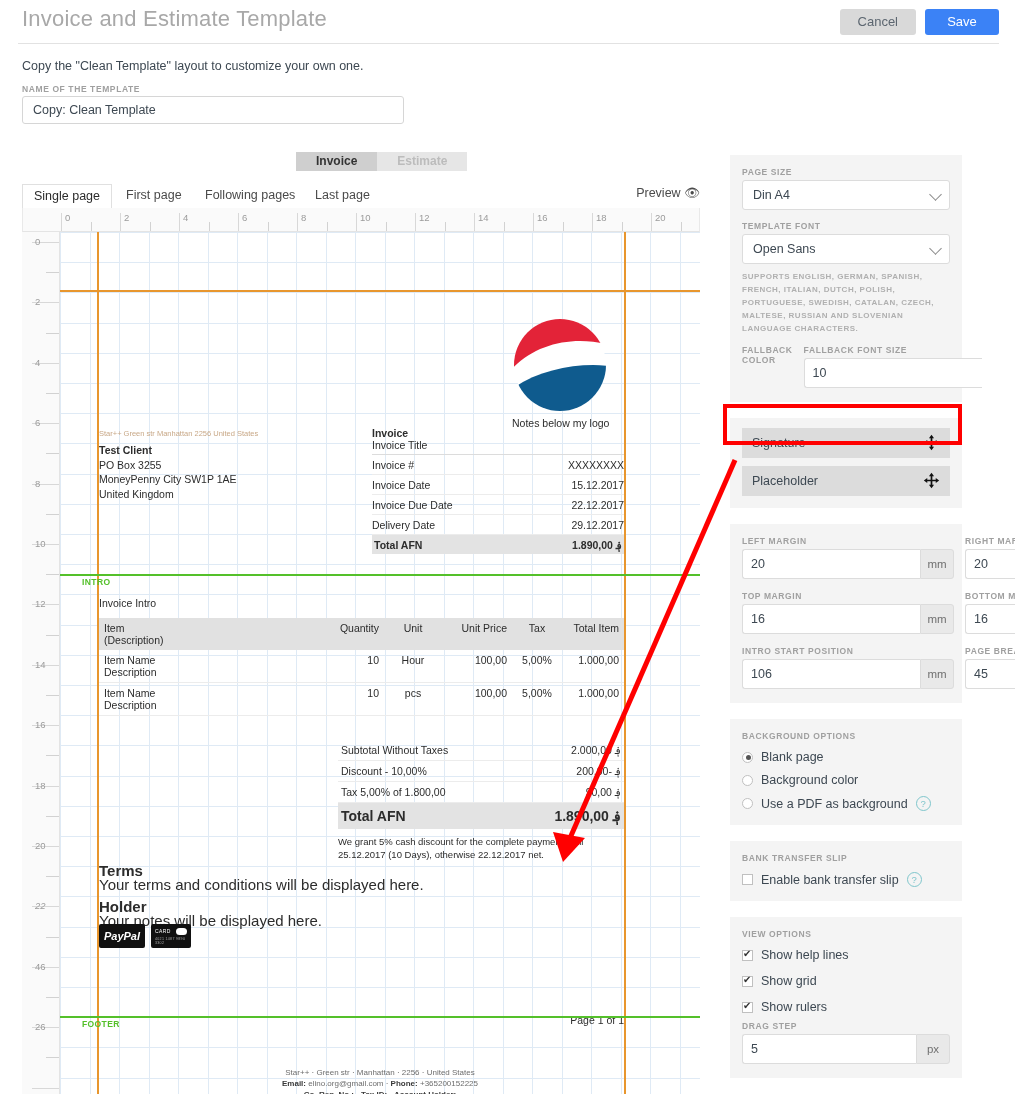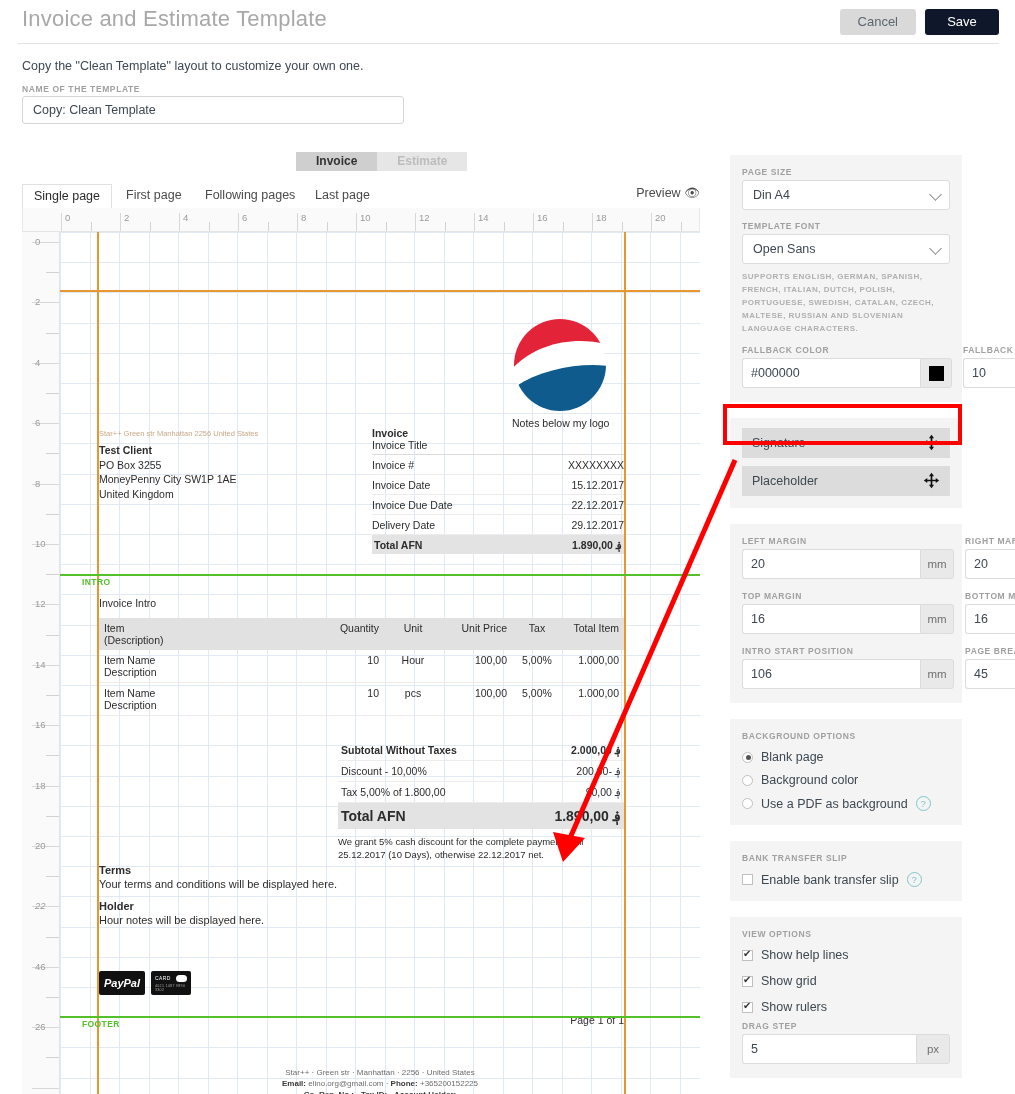--- a/index.html
+++ b/index.html
@@ -17,21 +17,21 @@
   .page-title {
     position:absolute; left:22px; top:6px;
     font-size:22px; color:#a8a8a8; font-weight:400; letter-spacing:.2px;
   }
   .hdr-btns { position:absolute; right:16px; top:9px; display:flex; gap:9px; }
   .btn {
     border:none; border-radius:3px; padding:0 18px; height:26px; line-height:26px;
     font-size:13px; cursor:pointer; font-family:inherit;
   }
   .btn-cancel { background:#d9d9d9; color:#5c6670; }
-  .btn-save { background:#0f172a; color:#ffffff; min-width:74px; }
+  .btn-save { background:#3b82f6; color:#ffffff; min-width:74px; }
   .hdr-rule { position:absolute; left:18px; right:16px; top:43px; height:1px; background:#e2e2e2; }
 
   
   .intro-text { position:absolute; left:22px; top:59px; font-size:12.5px; color:#3d4852; }
   .field-label {
     font-size:8.5px; letter-spacing:.6px; color:#a0a0a0; text-transform:uppercase; font-weight:700;
   }
   .name-label { position:absolute; left:22px; top:84px; }
   .name-input {
     position:absolute; left:22px; top:96px; width:382px; height:28px;
@@ -115,29 +115,29 @@
   .intro-line { position:absolute; left:39px; top:365px; font-size:10.5px; }
 
   .items { position:absolute; left:39px; top:386px; width:525px; }
   .items table { width:100%; border-collapse:collapse; font-size:10.5px; }
   .items thead td { background:#e1e1e1; padding:4px 5px; vertical-align:top; }
   .items tbody td { padding:4px 5px; vertical-align:top; border-bottom:1px solid #ececec; }
   .ta-r { text-align:right; } .ta-c { text-align:center; }
 
   .sums { position:absolute; left:278px; top:508px; width:286px; font-size:10.5px; }
   .sum-row { display:flex; justify-content:space-between; padding:4px 3px; border-bottom:1px solid #ececec; }
-  .sum-row.head { font-weight:700; }
+  .sum-row.head { font-weight:400; }
   .sum-row.grand {
     background:#e3e3e3; font-weight:700; font-size:14px; border-bottom:none; padding:5px 3px;
   }
   .cash-note { position:absolute; left:278px; top:603px; width:290px; font-size:9.5px; line-height:13px; }
 
-  .terms { position:absolute; left:39px; top:632px; font-size:11px; line-height:13.5px; }
+  .terms { position:absolute; left:39px; top:632px; font-size:15px; line-height:13.5px; }
   .terms .bold { font-weight:700; }
-  .pay-badges { position:absolute; left:39px; top:692px; display:flex; gap:6px;margin-top:47px; }
+  .pay-badges { position:absolute; left:39px; top:692px; display:flex; gap:6px; }
   .badge-pp {
     width:46px; height:24px; background:#111; border-radius:2px; color:#fff;
     font-style:italic; font-weight:700; font-size:11px; display:flex; align-items:center; justify-content:center;
   }
   .badge-card {
     width:40px; height:24px; background:#111; border-radius:2px; position:relative;
   }
   .badge-card .cw { position:absolute; left:4px; top:4px; font-size:5px; color:#fff; letter-spacing:.4px; }
   .badge-card .dot { position:absolute; right:4px; top:4px; width:11px; height:7px; background:#fff; border-radius:4px; }
   .badge-card .num { position:absolute; left:4px; bottom:3px; font-size:3.6px; color:#aaa; letter-spacing:.3px; }
@@ -521,21 +521,21 @@
           <span>Total AFN</span>
           <span>1.890,00 ؋</span>
         </div>
       </div>
       <div class="cash-note">We grant 5% cash discount for the complete payment until 25.12.2017 (10 Days), otherwise 22.12.2017 net.</div>
 
       <div class="terms">
         <div class="bold">Terms</div>
         <div>Your terms and conditions will be displayed here.</div>
         <div class="bold" style="margin-top:9px;">Holder</div>
-        <div>Hour notes will be displayed here.</div>
+        <div>Your notes will be displayed here.</div>
       </div>
 
       <div class="pay-badges">
         <div class="badge-pp">PayPal</div>
         <div class="badge-card">
           <span class="cw">CARD</span>
           <span class="dot"></span>
           <span class="num">4021 1487 9890 3302</span>
         </div>
       </div>
@@ -568,26 +568,20 @@
     </div>
     <div class="field-label">TEMPLATE FONT</div>
     <div class="sel-wrap" style="margin-top:3px; margin-bottom:6px;">
       <div class="sel">Open Sans</div>
       <span class="chev"></span>
     </div>
     <div class="support-note">SUPPORTS ENGLISH, GERMAN, SPANISH, FRENCH, ITALIAN, DUTCH, POLISH, PORTUGUESE, SWEDISH, CATALAN, CZECH, MALTESE, RUSSIAN AND SLOVENIAN LANGUAGE CHARACTERS.</div>
     <div class="two-col">
       <div class="col">
         <div class="field-label">FALLBACK COLOR</div>
-        <div class="swatch-field">
-          <input value="#000000" style="">
-          <span class="swatch">
-              <i></i>
-            </span>
-        </div>
       </div>
       <div class="col">
         <div class="field-label">FALLBACK FONT SIZE</div>
         <div class="unit-field">
           <input value="10" style="">
 
         </div>
       </div>
     </div>
   </div>

